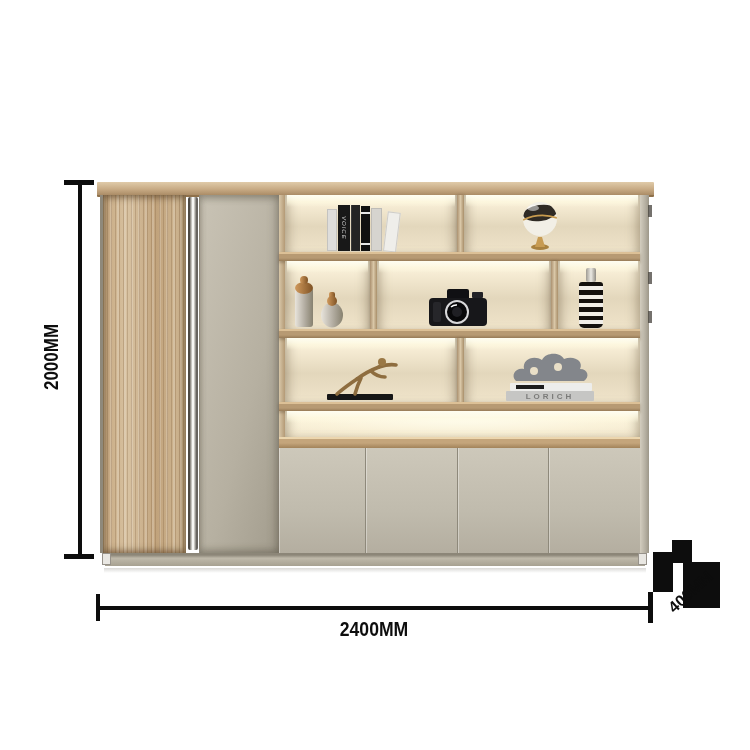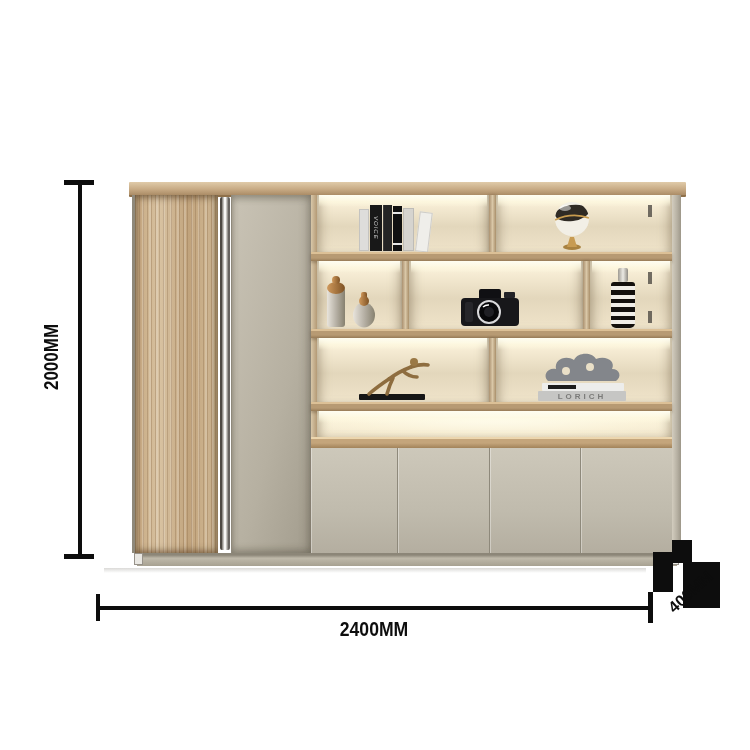--- a/index.html
+++ b/index.html
@@ -1,21 +1,21 @@
 <!DOCTYPE html>
 <html><head>
 <meta charset="utf-8">
 <style>
   html,body{margin:0;padding:0;background:#fff;}
   .stage{position:relative;width:750px;height:750px;background:#ffffff;overflow:hidden;
          font-family:"Liberation Sans",sans-serif;}
   .abs{position:absolute;}
 
   
-  .cab{position:absolute;left:100px;top:182px;width:550px;height:386px;margin-left:32px;}
+  .cab{position:absolute;left:100px;top:182px;width:550px;height:386px;}
   .top-panel{position:absolute;left:-3px;top:0;width:557px;height:13px;
     background:linear-gradient(180deg,#e0cba9 0%,#c8ab85 55%,#ab8c66 100%);
     border-bottom:2px solid #8f714b;border-radius:1px;}
   .side-left{position:absolute;left:0;top:13px;width:3px;height:358px;background:#8f897b;}
   .side-right{position:absolute;left:540px;top:13px;width:9px;height:358px;
     background:linear-gradient(90deg,#d3cdbf,#b5af a1 60%,#9d9789);
     background:linear-gradient(90deg,#d3cdbf,#b5afa1 60%,#9d9789);}
   .wood-door{position:absolute;left:3px;top:13px;width:83px;height:358px;
     background:
       repeating-linear-gradient(90deg,rgba(125,92,58,.28) 0 1px,rgba(125,92,58,0) 1px 4px),

